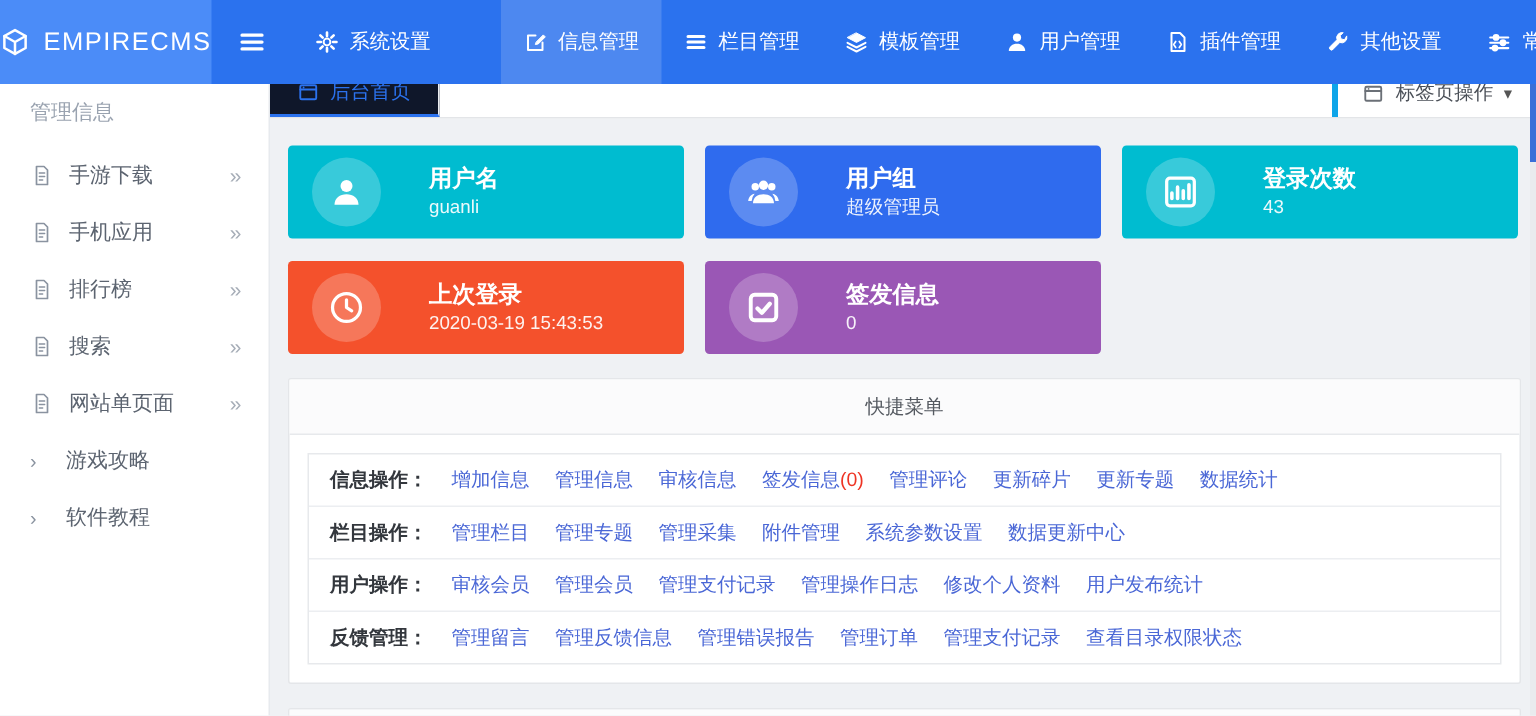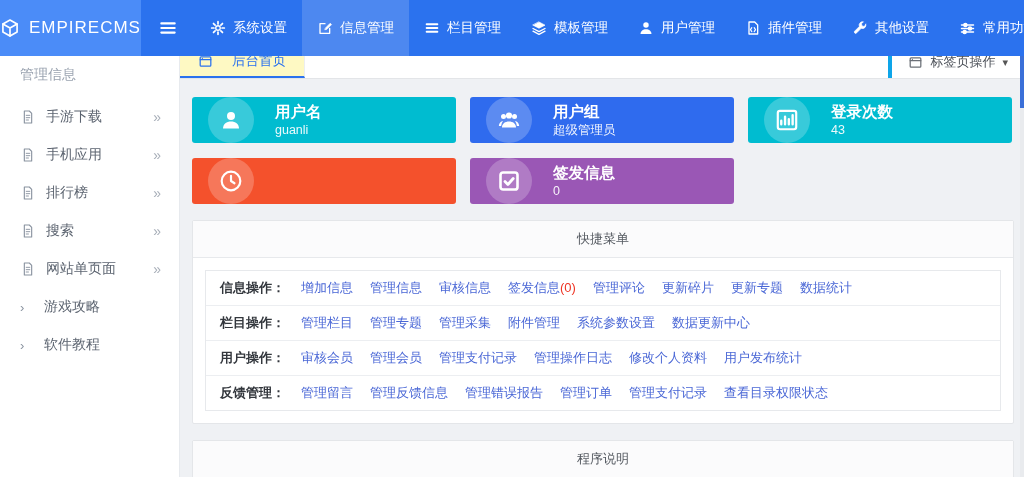--- a/index.html
+++ b/index.html
@@ -8,53 +8,53 @@
 
   
   .navbar { position:absolute; top:0; left:0; width:1024px; height:56px;
     background:#2b72ee; display:flex; align-items:stretch; color:#fff; z-index:30; }
   .brand { width:180px; background:#4b8cf8; display:flex; align-items:center;
     justify-content:center; gap:9px; font-size:17px; letter-spacing:1px; cursor:pointer; }
   .hamburger { display:flex; align-items:center; padding:0 17px; cursor:pointer; }
   .nav-items { display:flex; align-items:stretch; }
   .nav-item { display:flex; align-items:center; gap:7px; padding:0 15px;
     font-size:13.5px; cursor:pointer; white-space:nowrap; }
-  .nav-item.active { background:rgba(255,255,255,.16); }
+  .nav-item.active { background:rgba(255,255,255,.16);margin-left:32px; }
   .ic { display:inline-flex; align-items:center; justify-content:center; }
   .ic svg { display:block; }
 
   
   .sidebar { position:absolute; top:46px; left:0; width:180px; height:431px;
     background:#ffffff; border-right:1px solid #e7eaee; }
   .side-title { padding:20px 20px 14px 20px; color:#9aa3b0; font-size:14px; }
   .side-item { display:flex; align-items:center; height:38px; padding:0 18px 0 20px;
     color:#5c6470; font-size:14px; cursor:pointer; gap:10px; }
   .side-item .ic { color:#8a93a0; }
   .side-item .trail { margin-left:auto; color:#a7aeb8; font-size:14px; }
   .side-item .lead { color:#8a93a0; font-size:13px; width:14px; }
 
   
   .tabbar { position:absolute; top:46px; left:180px; width:844px; height:33px;
     background:#ffffff; border-bottom:1px solid #e3e5e8; display:flex; align-items:stretch; }
-  .tab { display:flex; align-items:center; gap:19px; padding:0 18px; font-size:13.5px;
+  .tab { display:flex; align-items:center; gap:7px; padding:0 18px; font-size:13.5px;
     color:#2b72ee; border-bottom:2px solid #2b72ee; border-right:1px solid #eceef1;
-    cursor:pointer; background:#fef9c3; }
+    cursor:pointer; background:#0f172a; }
   .tab .ic { color:#2b72ee; }
   .tab-actions { margin-left:auto; display:flex; align-items:center; gap:7px;
     padding:0 16px; border-left:4px solid #0ea5e9; color:#4a4f57; font-size:13px;
     cursor:pointer; }
   .tab-actions .ic { color:#6b7077; }
   .caret { font-size:11px; color:#555; }
 
   
   .main { position:absolute; top:79px; left:180px; width:844px; height:398px;
     overflow:hidden; }
   .cards { display:flex; flex-wrap:wrap; gap:15px 14px; margin:18px 10px 0 12px; }
-  .card { width:264px; height:46px; border-radius:3px; color:#fff; display:flex;
-    align-items:center; padding:0 0 0 16px; gap:21px; }
+  .card { width:264px; height:62px; border-radius:3px; color:#fff; display:flex;
+    align-items:center; padding:0 0 0 16px; gap:32px; }
   .card-icon { width:46px; height:46px; border-radius:50%;
     background:rgba(255,255,255,.22); display:flex; align-items:center;
     justify-content:center; flex:0 0 auto; }
   .card-title { font-size:15.5px; font-weight:bold; line-height:20px; }
   .card-value { font-size:12.5px; opacity:.92; line-height:17px; }
 
   .panel { margin:16px 10px 0 12px; background:#fff; border:1px solid #e4e6e9;
     border-radius:2px;text-align:center; }
   .panel-hd { padding:9px 14px; font-size:13px; color:#555a61;
     border-bottom:1px solid #e7e9ec; background:#fbfbfc; }
@@ -304,20 +304,24 @@
       </div>
       <div class="card" style="background: rgb(244, 81, 44);">
         <span class="card-icon">
           <span class="ic">
             <svg width="26" height="26" viewBox="0 0 24 24" fill="none" stroke="currentColor" stroke-width="2" stroke-linecap="round" stroke-linejoin="round">
               <circle cx="12" cy="12" r="8.6"></circle>
               <path d="M12 7.3V12l3.2 2.1"></path>
             </svg>
           </span>
         </span>
+        <div>
+          <div class="card-title">上次登录</div>
+          <div class="card-value">2020-03-19 15:43:53</div>
+        </div>
       </div>
       <div class="card" style="background: rgb(154, 87, 181);">
         <span class="card-icon">
           <span class="ic">
             <svg width="24" height="24" viewBox="0 0 24 24" fill="none" stroke="currentColor" stroke-width="2" stroke-linecap="round" stroke-linejoin="round">
               <rect x="3.5" y="3.5" width="17" height="17" rx="2.6" stroke-width="2.6"></rect>
               <path stroke-width="2.8" d="M8 12.6l2.9 2.9 5.3-6"></path>
             </svg>
           </span>
         </span>

